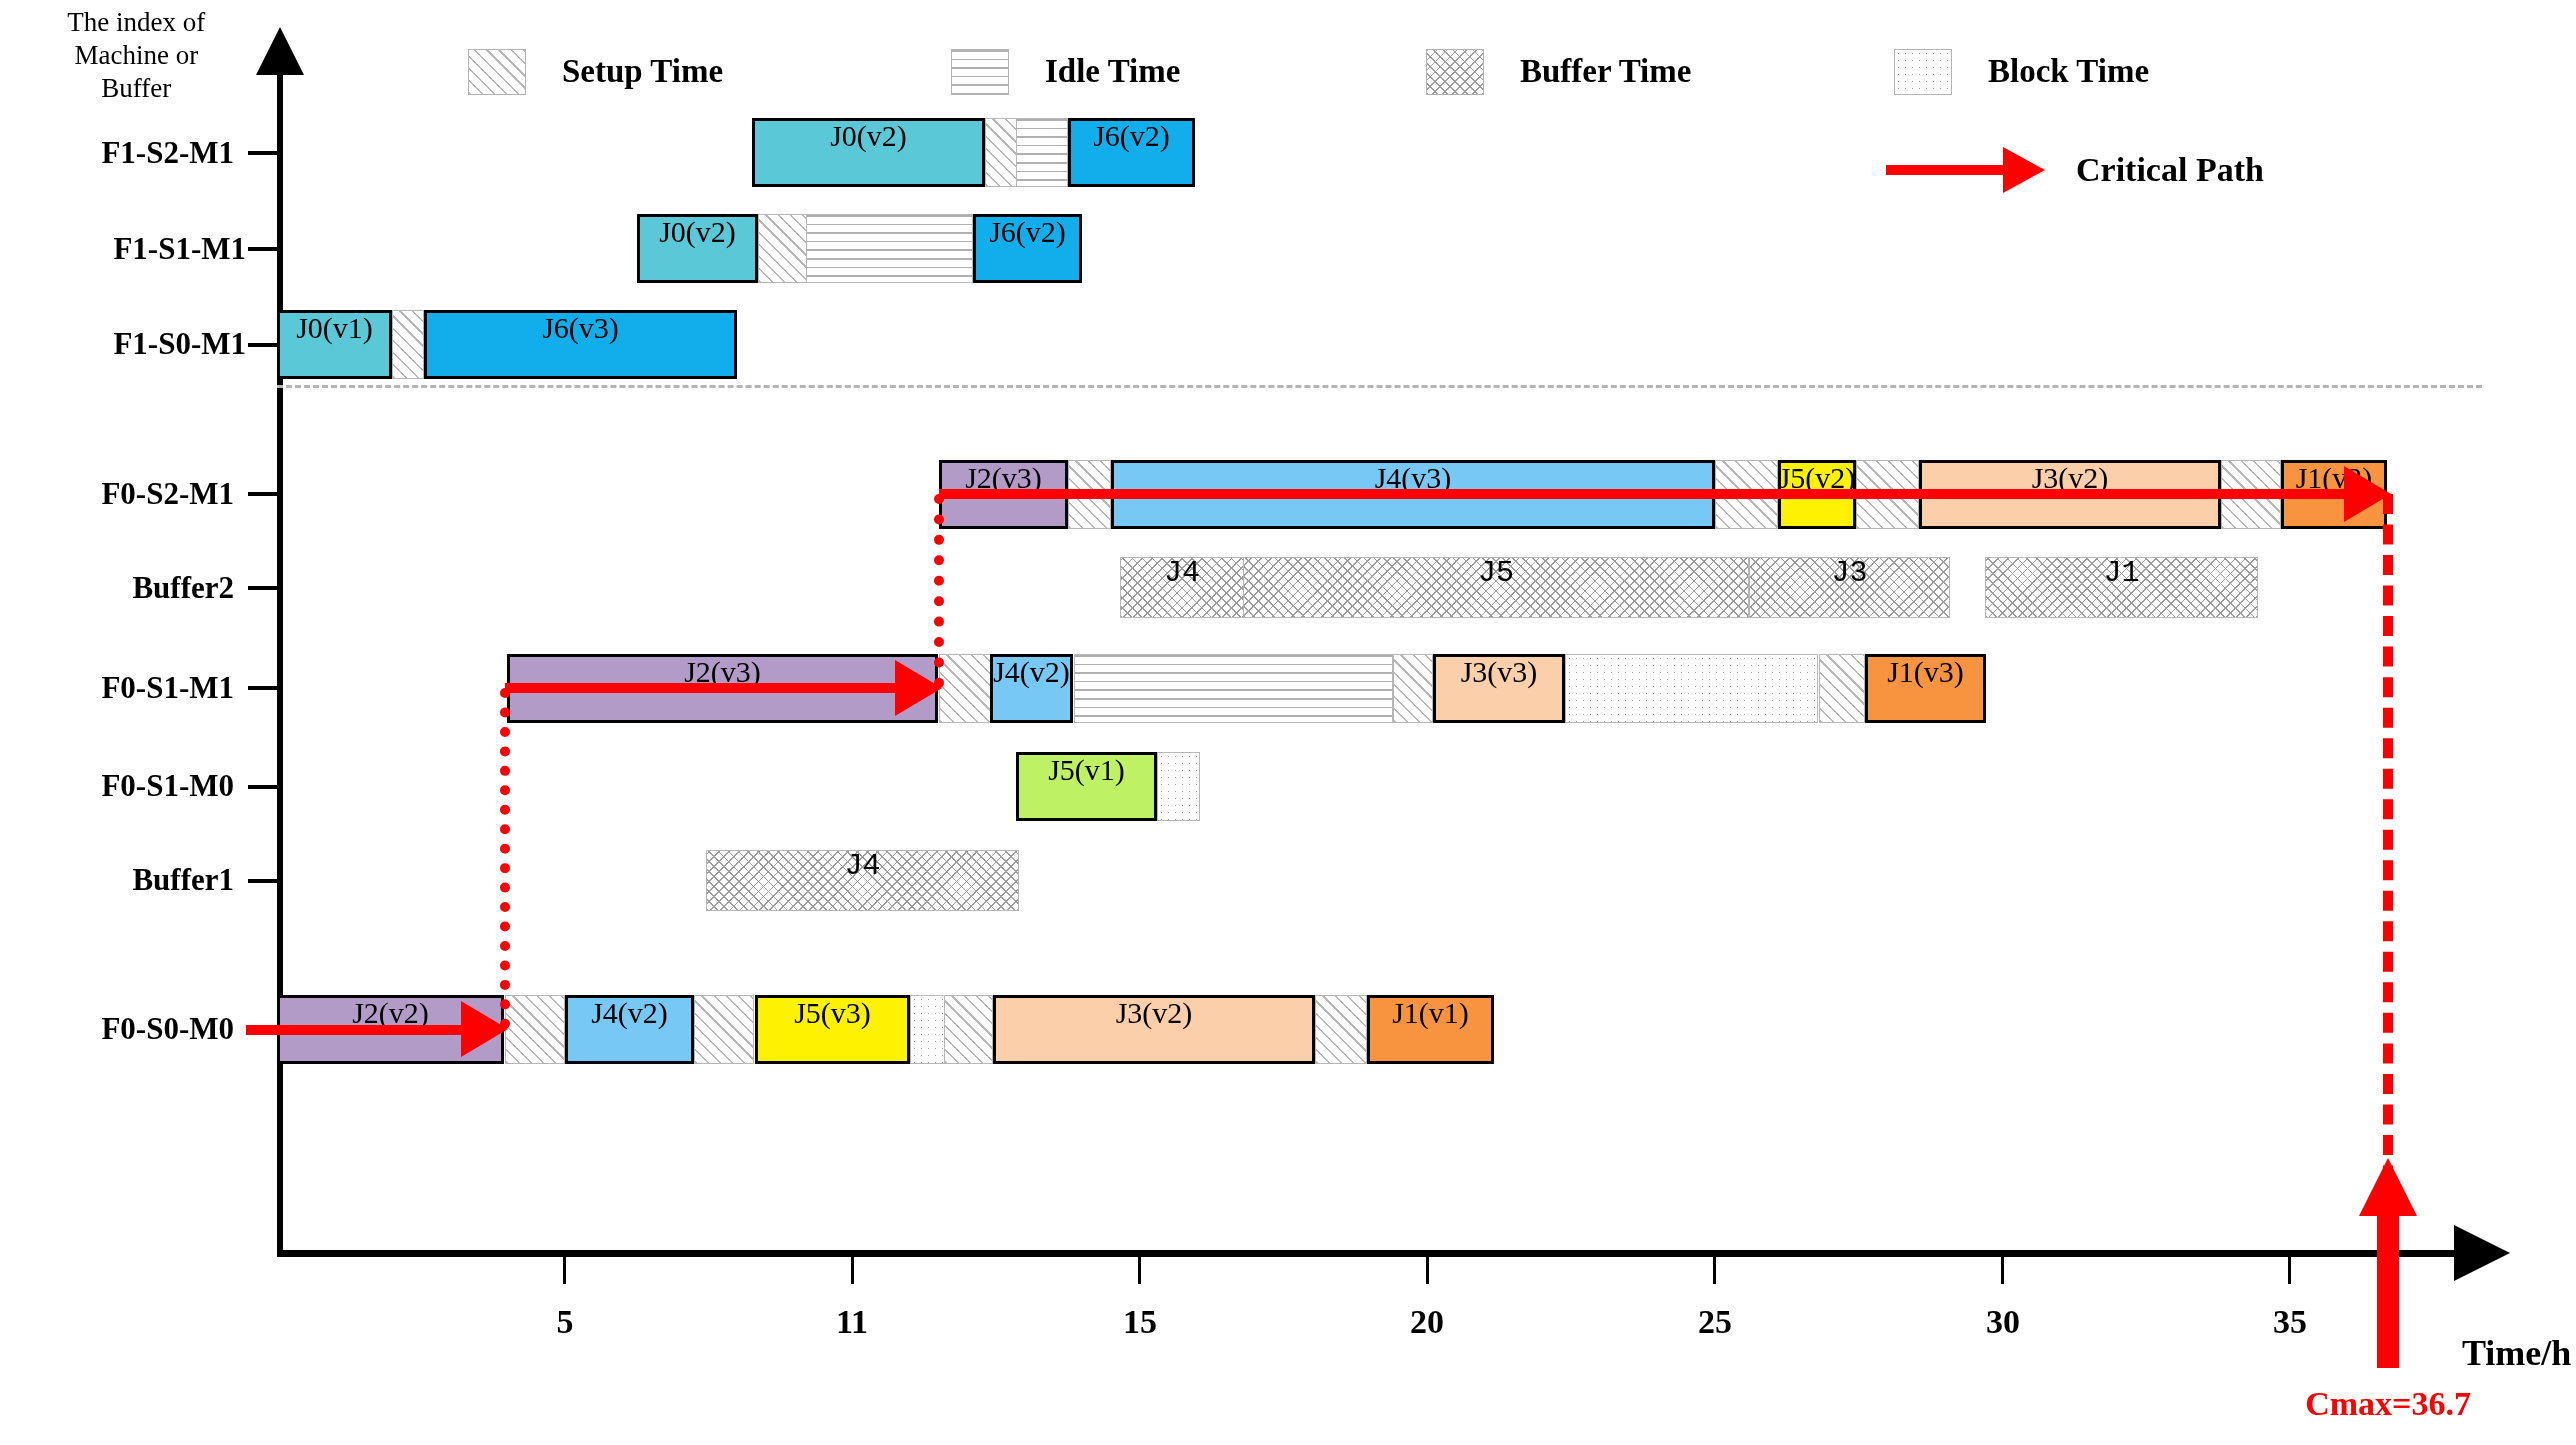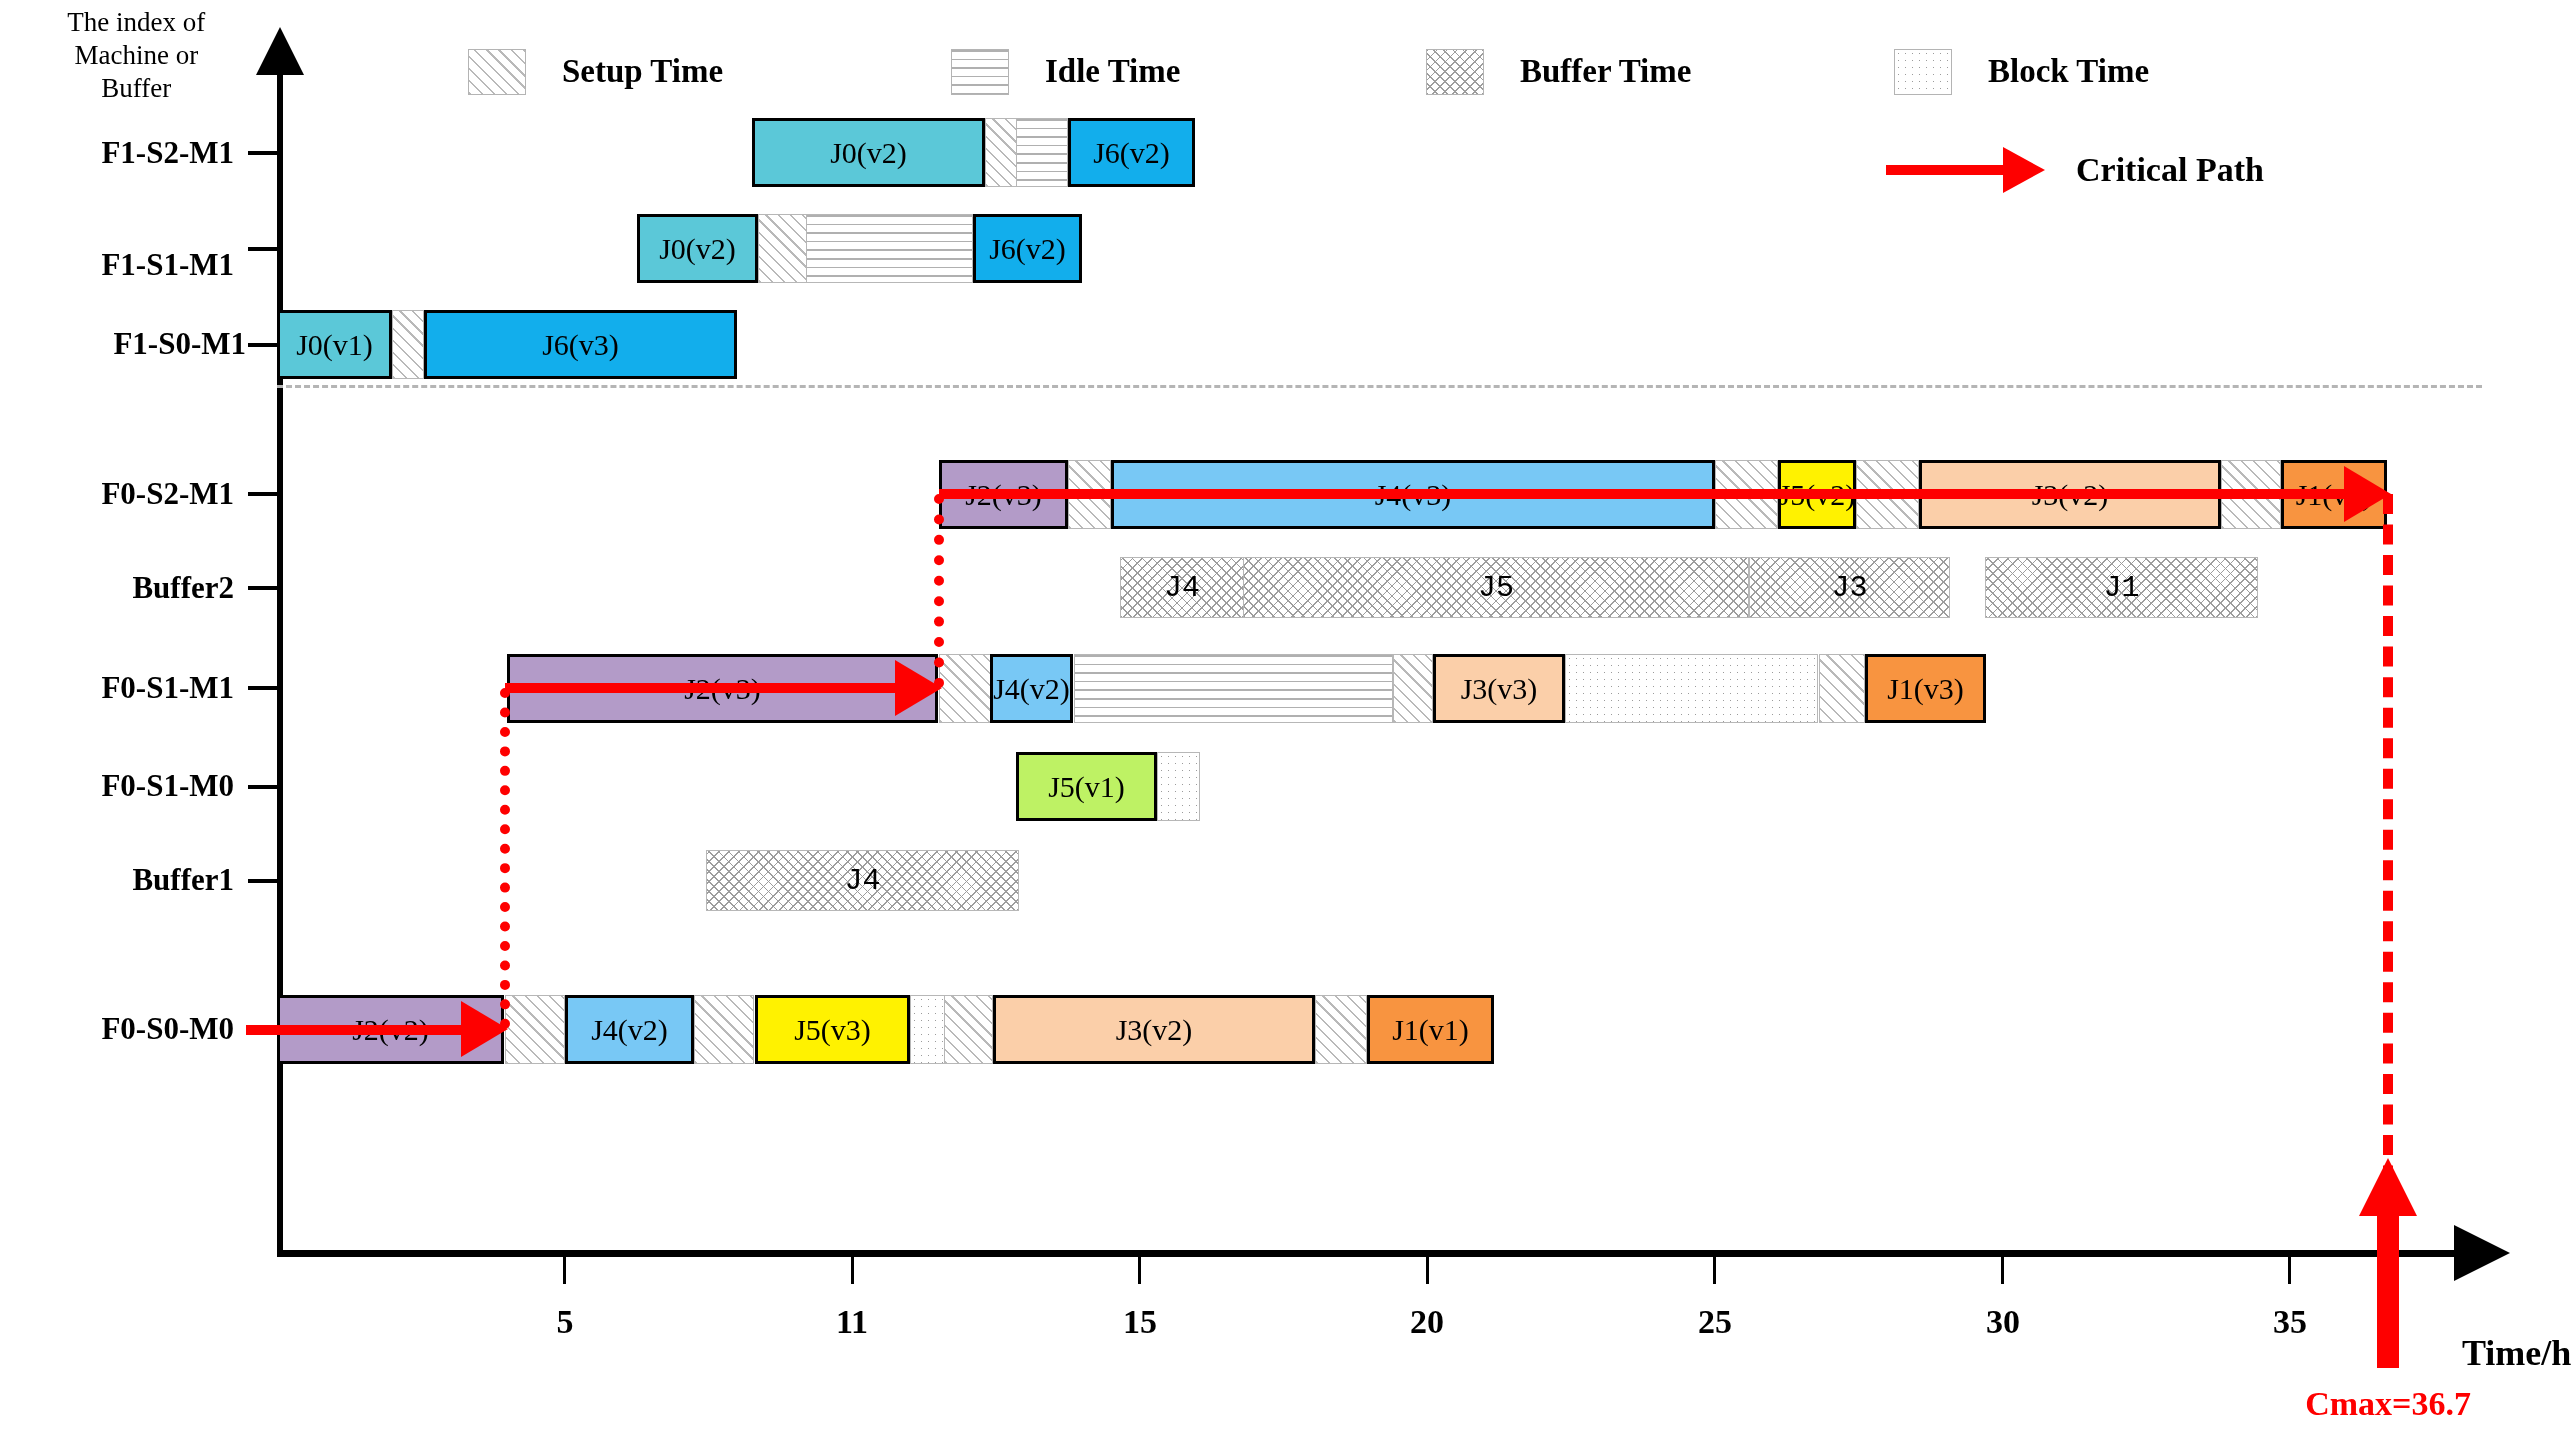--- a/index.html
+++ b/index.html
@@ -41,21 +41,21 @@
 
   .ytick{position:absolute;width:30px;height:3.9px;background:#000;}
   .ylabel{position:absolute;font-weight:bold;font-size:31px;color:#000;
       text-align:right;white-space:nowrap;transform:translateY(-50%);}
   .xtick{position:absolute;width:3.1px;height:26.5px;background:#000;}
   .xlabel{position:absolute;font-weight:bold;font-size:34px;color:#000;transform:translateX(-50%);}
 
   #sep-line{position:absolute;left:277px;height:0;border-top:3.9px dashed #b5b5b5;}
 
   
-  .seg{position:absolute;box-sizing:border-box;display:flex;align-items:center;justify-content:center;
+  .seg{position:absolute;box-sizing:border-box;display:flex;align-items:flex-start;justify-content:center;
        overflow:hidden;}
   .seg.job{border:3.1px solid #000;}
   .seg.aux{border:1.6px solid #b7b7b7;background-color:#fff;}
   .seg .lab{font-size:30px;color:#000;white-space:nowrap;line-height:1;}
   .seg.buf .lab{font-size:30px;}
 
   
   .cp-h{position:absolute;height:10px;background:#fe0000;}
   .cp-arrow{position:absolute;width:0;height:0;
       border-left:47px solid #fe0000;border-top:28px solid transparent;border-bottom:28px solid transparent;}
@@ -104,21 +104,21 @@
   <div id="y-arrow"></div>
   <div id="x-axis"></div>
   <div id="x-arrow"></div>
   <div id="x-label">Time/h</div>
   <div id="sep-line" style="top: 385px; width: 2205px;"></div>
 
   <div id="yticks">
       <div class="ytick" style="left: 248px; top: 151px;"></div>
       <div class="ylabel" style="left: 0px; width: 234px; top: 153px;">F1-S2-M1</div>
       <div class="ytick" style="left: 248px; top: 247px;"></div>
-      <div class="ylabel" style="left: 0px; width: 234px; top: 249px; margin-top: 16px;">F1-S1-M1</div>
+      <div class="ylabel" style="left: 12px; width: 234px; top: 249px;">F1-S1-M1</div>
       <div class="ytick" style="left: 248px; top: 343px;"></div>
       <div class="ylabel" style="left: 12px; width: 234px; top: 344px;">F1-S0-M1</div>
       <div class="ytick" style="left: 248px; top: 492px;"></div>
       <div class="ylabel" style="left: 0px; width: 234px; top: 494px;">F0-S2-M1</div>
       <div class="ytick" style="left: 248px; top: 586px;"></div>
       <div class="ylabel" style="left: 0px; width: 234px; top: 588px;">Buffer2</div>
       <div class="ytick" style="left: 248px; top: 686px;"></div>
       <div class="ylabel" style="left: 0px; width: 234px; top: 688px;">F0-S1-M1</div>
       <div class="ytick" style="left: 248px; top: 785px;"></div>
       <div class="ylabel" style="left: 0px; width: 234px; top: 786px;">F0-S1-M0</div>

